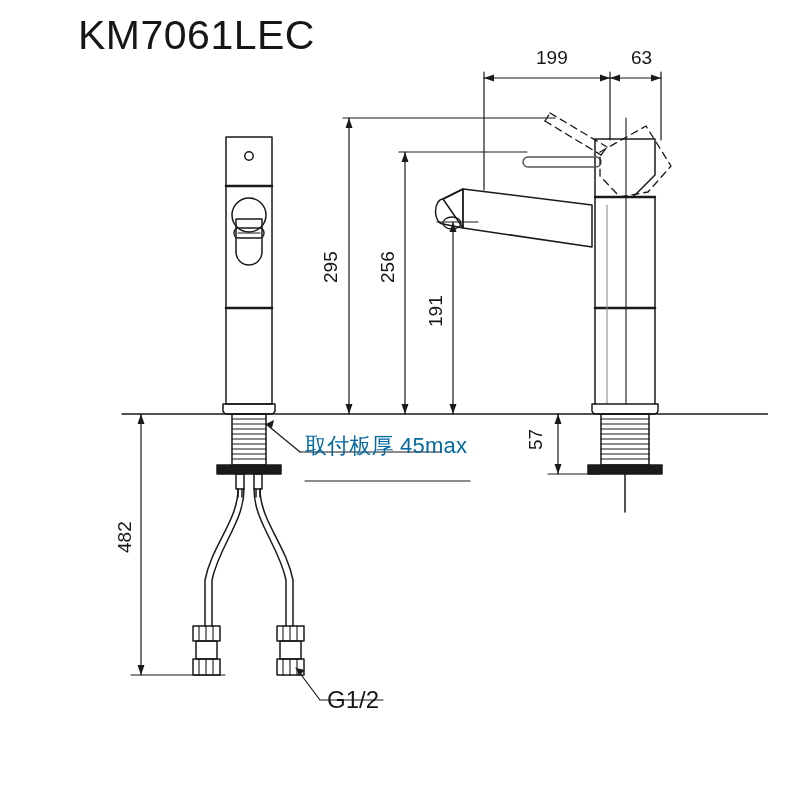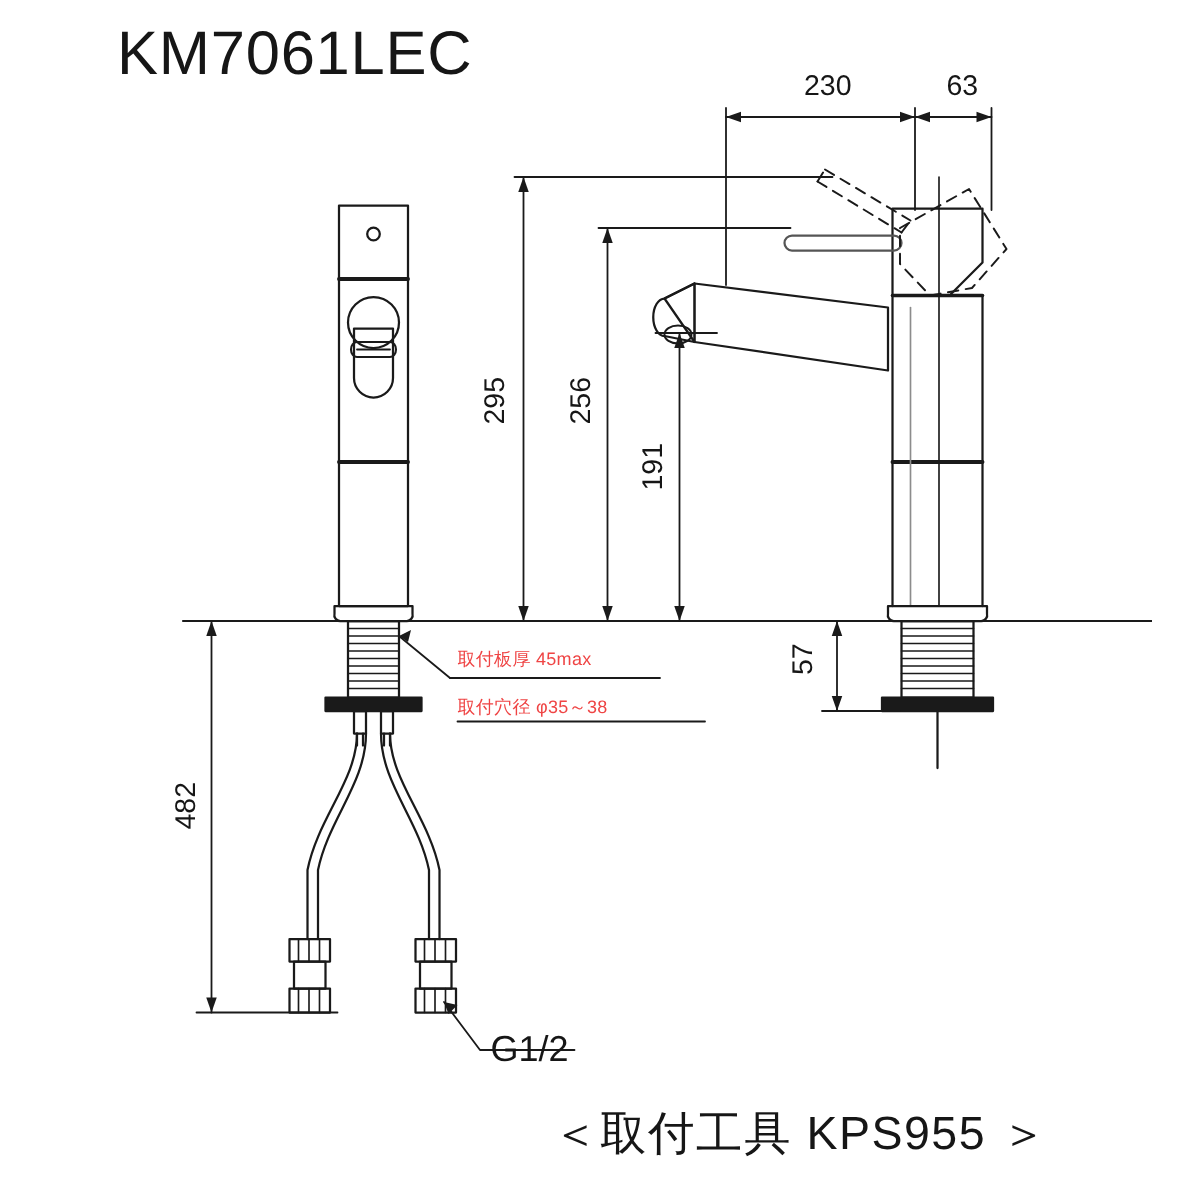--- a/index.html
+++ b/index.html
@@ -40,22 +40,22 @@
     position: absolute;
     left: 368px;
     top: 735px;
     font-size: 31px;
     color: #161616;
     white-space: nowrap;
     letter-spacing: 1px;
   }
   .note-text {
     position: absolute;
-    font-size: 12px;
-    color: #ef4444;
+    font-size: 22px;
+    color: #0369a1;
     white-space: nowrap;
     letter-spacing: 0.2px;
   }
   .note-1 { left: 305px; top: 431px; }
   .note-2 { left: 305px; top: 463px; }
   .leader-label {
     position: absolute;
     left: 327px;
     top: 686px;
     font-size: 24px;
@@ -268,35 +268,33 @@
 
         <line x1="300" y1="452" x2="300" y2="452"></line>
         <line x1="305" y1="481" x2="470" y2="481"></line>
 
         <path d="M296,668 L320,700 L383,700"></path>
         <path d="M296,668 L305,670 L299,676 Z" fill="#1a1a1a" stroke="none"></path>
       </g>
     </g>
   </svg>
 
-  <div class="dim-label dim-135">230</div>
+  <div class="dim-label dim-135">199</div>
 
   <div class="dim-label dim-39">63</div>
 
   <div class="dim-label dim-vert dim-295">295</div>
 
   <div class="dim-label dim-vert dim-256">256</div>
 
   <div class="dim-label dim-vert dim-191">191</div>
 
   <div class="dim-label dim-vert dim-57">57</div>
 
   <div class="dim-label dim-vert dim-482">482</div>
 
   <div class="note-text note-1">取付板厚 45max</div>
 
-  <div class="note-text note-2">取付穴径 φ35～38</div>
 
   <div class="leader-label">G1/2</div>
 
-  <div class="footer-text">＜取付工具 KPS955 ＞</div>
 
 </div>
 
 </body></html>

